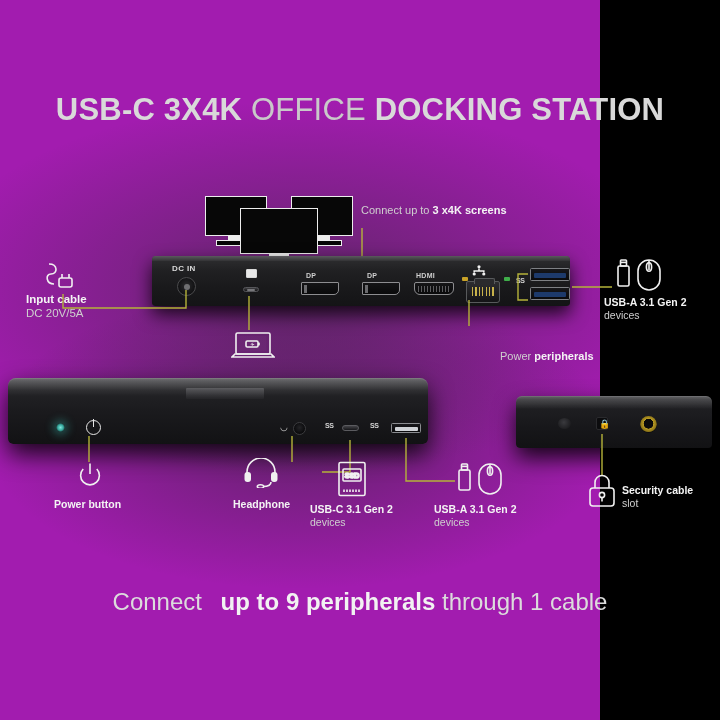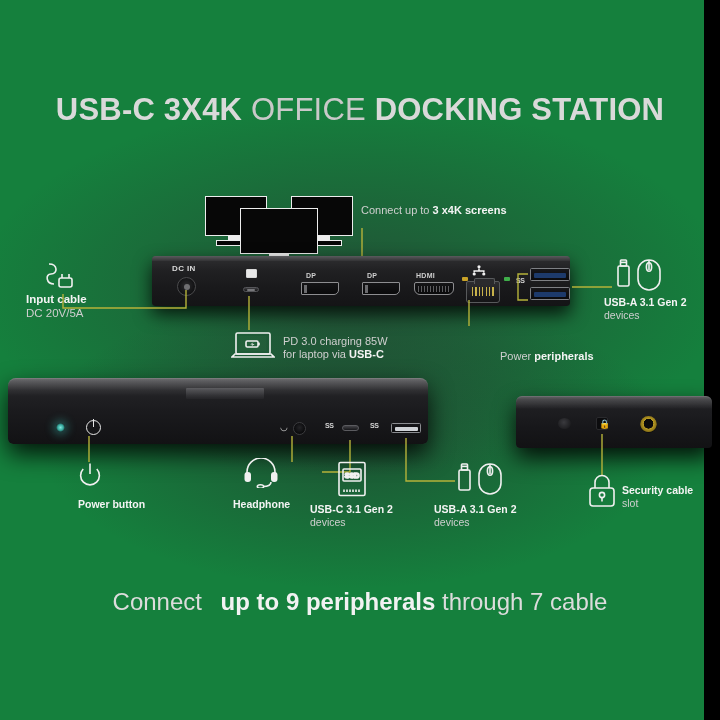--- a/index.html
+++ b/index.html
@@ -5,22 +5,22 @@
 <style>
   * { box-sizing: border-box; margin: 0; padding: 0; }
   html, body {
     width: 720px; height: 720px;
     background: #000;
     overflow: hidden;
     font-family: "Liberation Sans", sans-serif;
   }
   #stage {
     position: relative;
-    width: 704px; height: 720px;
-    background: #15803d;
+    width: 600px; height: 720px;
+    background: #a21caf;
   }
   
   .bg-glow {
     position: absolute; inset: 0;
     background:
       radial-gradient(ellipse 520px 260px at 50% 40%, rgba(44,44,48,0.55) 0%, rgba(0,0,0,0) 72%),
       radial-gradient(ellipse 420px 200px at 50% 61%, rgba(38,38,42,0.5) 0%, rgba(0,0,0,0) 75%);
     pointer-events: none;
   }
 
@@ -336,26 +336,20 @@
   <div class="icon" style="left:231px; top:330px;">
     <svg width="44" height="32" viewBox="0 0 44 32">
       <rect x="5" y="3" width="34" height="21" rx="1.5"></rect>
       <rect x="8.5" y="6" width="27" height="15" class="fillw" opacity="0.02"></rect>
       <path d="M1,27 L43,27 L40,24 L4,24 Z"></path>
       <rect x="15" y="11" width="12" height="6" rx="1.2" stroke-width="1.3"></rect>
       <rect x="27" y="12.6" width="1.8" height="2.8" class="fillw"></rect>
       <path d="M22.5,12.2 L19.2,14.4 L21.6,14.4 L20.2,16.4 L23.6,14.1 L21.2,14.1 Z" class="fillw"></path>
     </svg>
   </div>
-  <div class="cap" style="left:283px; top:335px; font-size:11px;">
-    <div class="t2">PD 3.0 charging 85W</div>
-    <div>
-      <span class="t2">for laptop via </span><span class="b">USB-C</span>
-    </div>
-  </div>
 
   <svg class="lead-svg" style="left:0; top:0; width:720px; height:720px;">
     <path d="M469,300 L469,326"></path>
   </svg>
   <div class="cap" style="left:500px; top:350px; font-size:11px;">
     <span class="t2">Power </span><span class="b">peripherals</span>
   </div>
 
   <svg class="lead-svg" style="left:0; top:0; width:720px; height:720px;">
     <path d="M572,287 L612,287"></path>
@@ -393,21 +387,21 @@
 
   <svg class="lead-svg" style="left:0; top:0; width:720px; height:720px;">
     <path d="M89,436 L89,462"></path>
   </svg>
   <div class="icon" style="left:78px; top:462px;">
     <svg width="24" height="26" viewBox="0 0 24 26">
       <path d="M5.2,7 A9.4,9.4 0 1 0 18.8,7" stroke-width="2.6"></path>
       <path d="M12,1.5 L12,12" stroke-width="2.6"></path>
     </svg>
   </div>
-  <div class="cap" style="left:54px; top:498px; font-size:10.5px;margin-left:24px;">
+  <div class="cap" style="left:54px; top:498px; font-size:10.5px;">
     <div class="b">Power button</div>
   </div>
 
   <svg class="lead-svg" style="left:0; top:0; width:720px; height:720px;">
     <path d="M292,436 L292,462"></path>
   </svg>
   <div class="icon" style="left:243px; top:458px;">
     <svg width="36" height="30" viewBox="0 0 36 30">
       <path d="M4,18 L4,14 A14,14 0 0 1 32,14 L32,18" stroke-width="1.8"></path>
       <rect x="1.5" y="14" width="6.5" height="10" rx="3" class="fillw"></rect>
@@ -473,16 +467,16 @@
       <circle cx="16" cy="23" r="2.6" stroke-width="1.8"></circle>
       <path d="M16,25.5 L16,29.5" stroke-width="2"></path>
     </svg>
   </div>
   <div class="cap" style="left:622px; top:484px; font-size:10.5px;">
     <div class="b">Security cable</div>
     <div class="t2">slot</div>
   </div>
 
   <div class="footer">
-    <span>Connect </span><span class="b">up to 9 peripherals</span><span> through 7 cable</span>
+    <span>Connect </span><span class="b">up to 9 peripherals</span><span> through 1 cable</span>
   </div>
 
 </div>
 
 </body></html>

